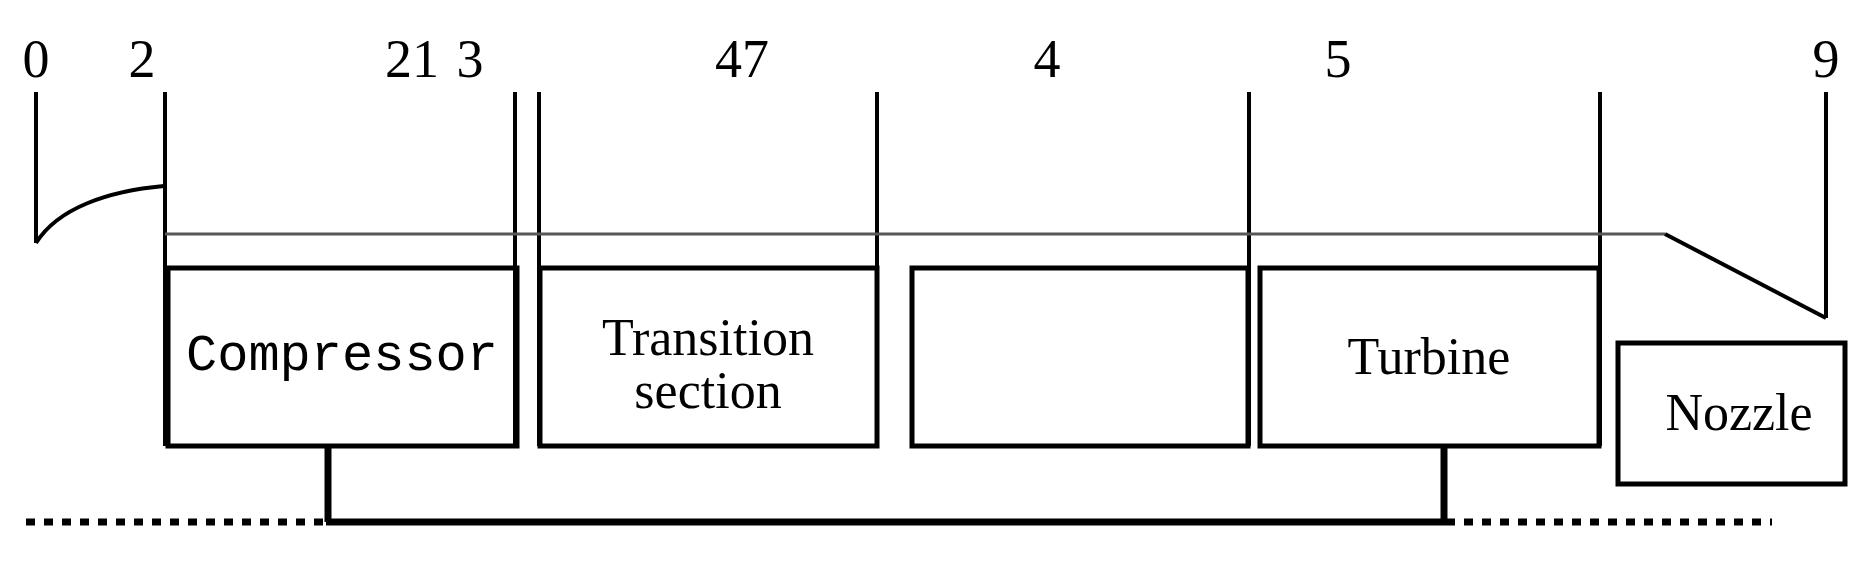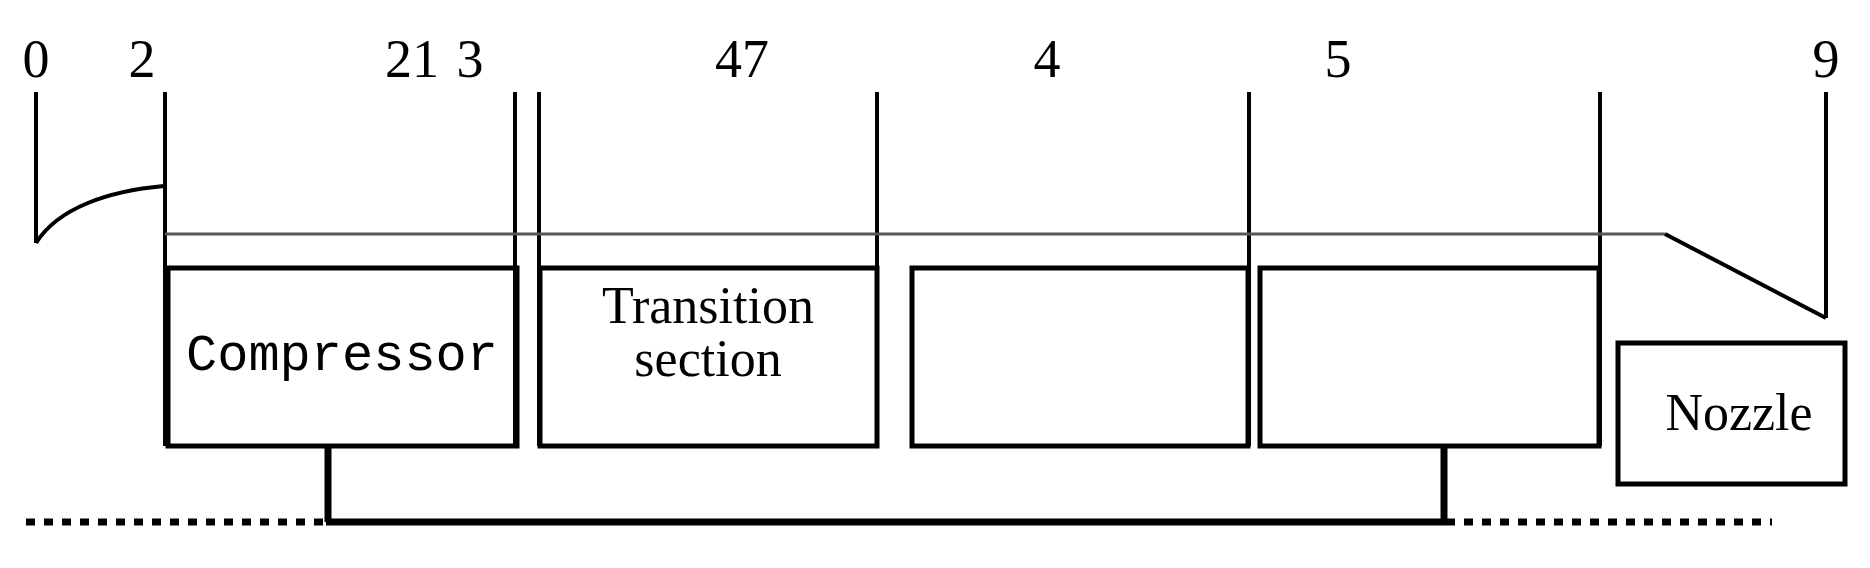--- a/index.html
+++ b/index.html
@@ -89,17 +89,18 @@
   <div class="station-label" style="left:36px;  top:32px;">0</div>
   <div class="station-label" style="left:142px; top:32px;">2</div>
   <div class="station-label" style="left:412px; top:32px;">21</div>
   <div class="station-label" style="left:470px; top:32px;">3</div>
   <div class="station-label" style="left:742px; top:32px;">47</div>
   <div class="station-label" style="left:1047px;top:32px;">4</div>
   <div class="station-label" style="left:1338px;top:32px;">5</div>
   <div class="station-label" style="left:1826px;top:32px;">9</div>
 
   <div class="component-label" style="left:342px; top:357px;font-family:Liberation Mono, monospace;">Compressor</div>
-  <div class="component-label" style="left:708px; top:332px;">Transition
+  <div class="component-label" style="left:708px; top:364px;">Transition
 section</div>
+  <div class="component-label" style="left:1429px;top:357px;">Turbine</div>
   <div class="component-label" style="left:1739px;top:413px;">Nozzle</div>
 
 </div>
 
 </body></html>

